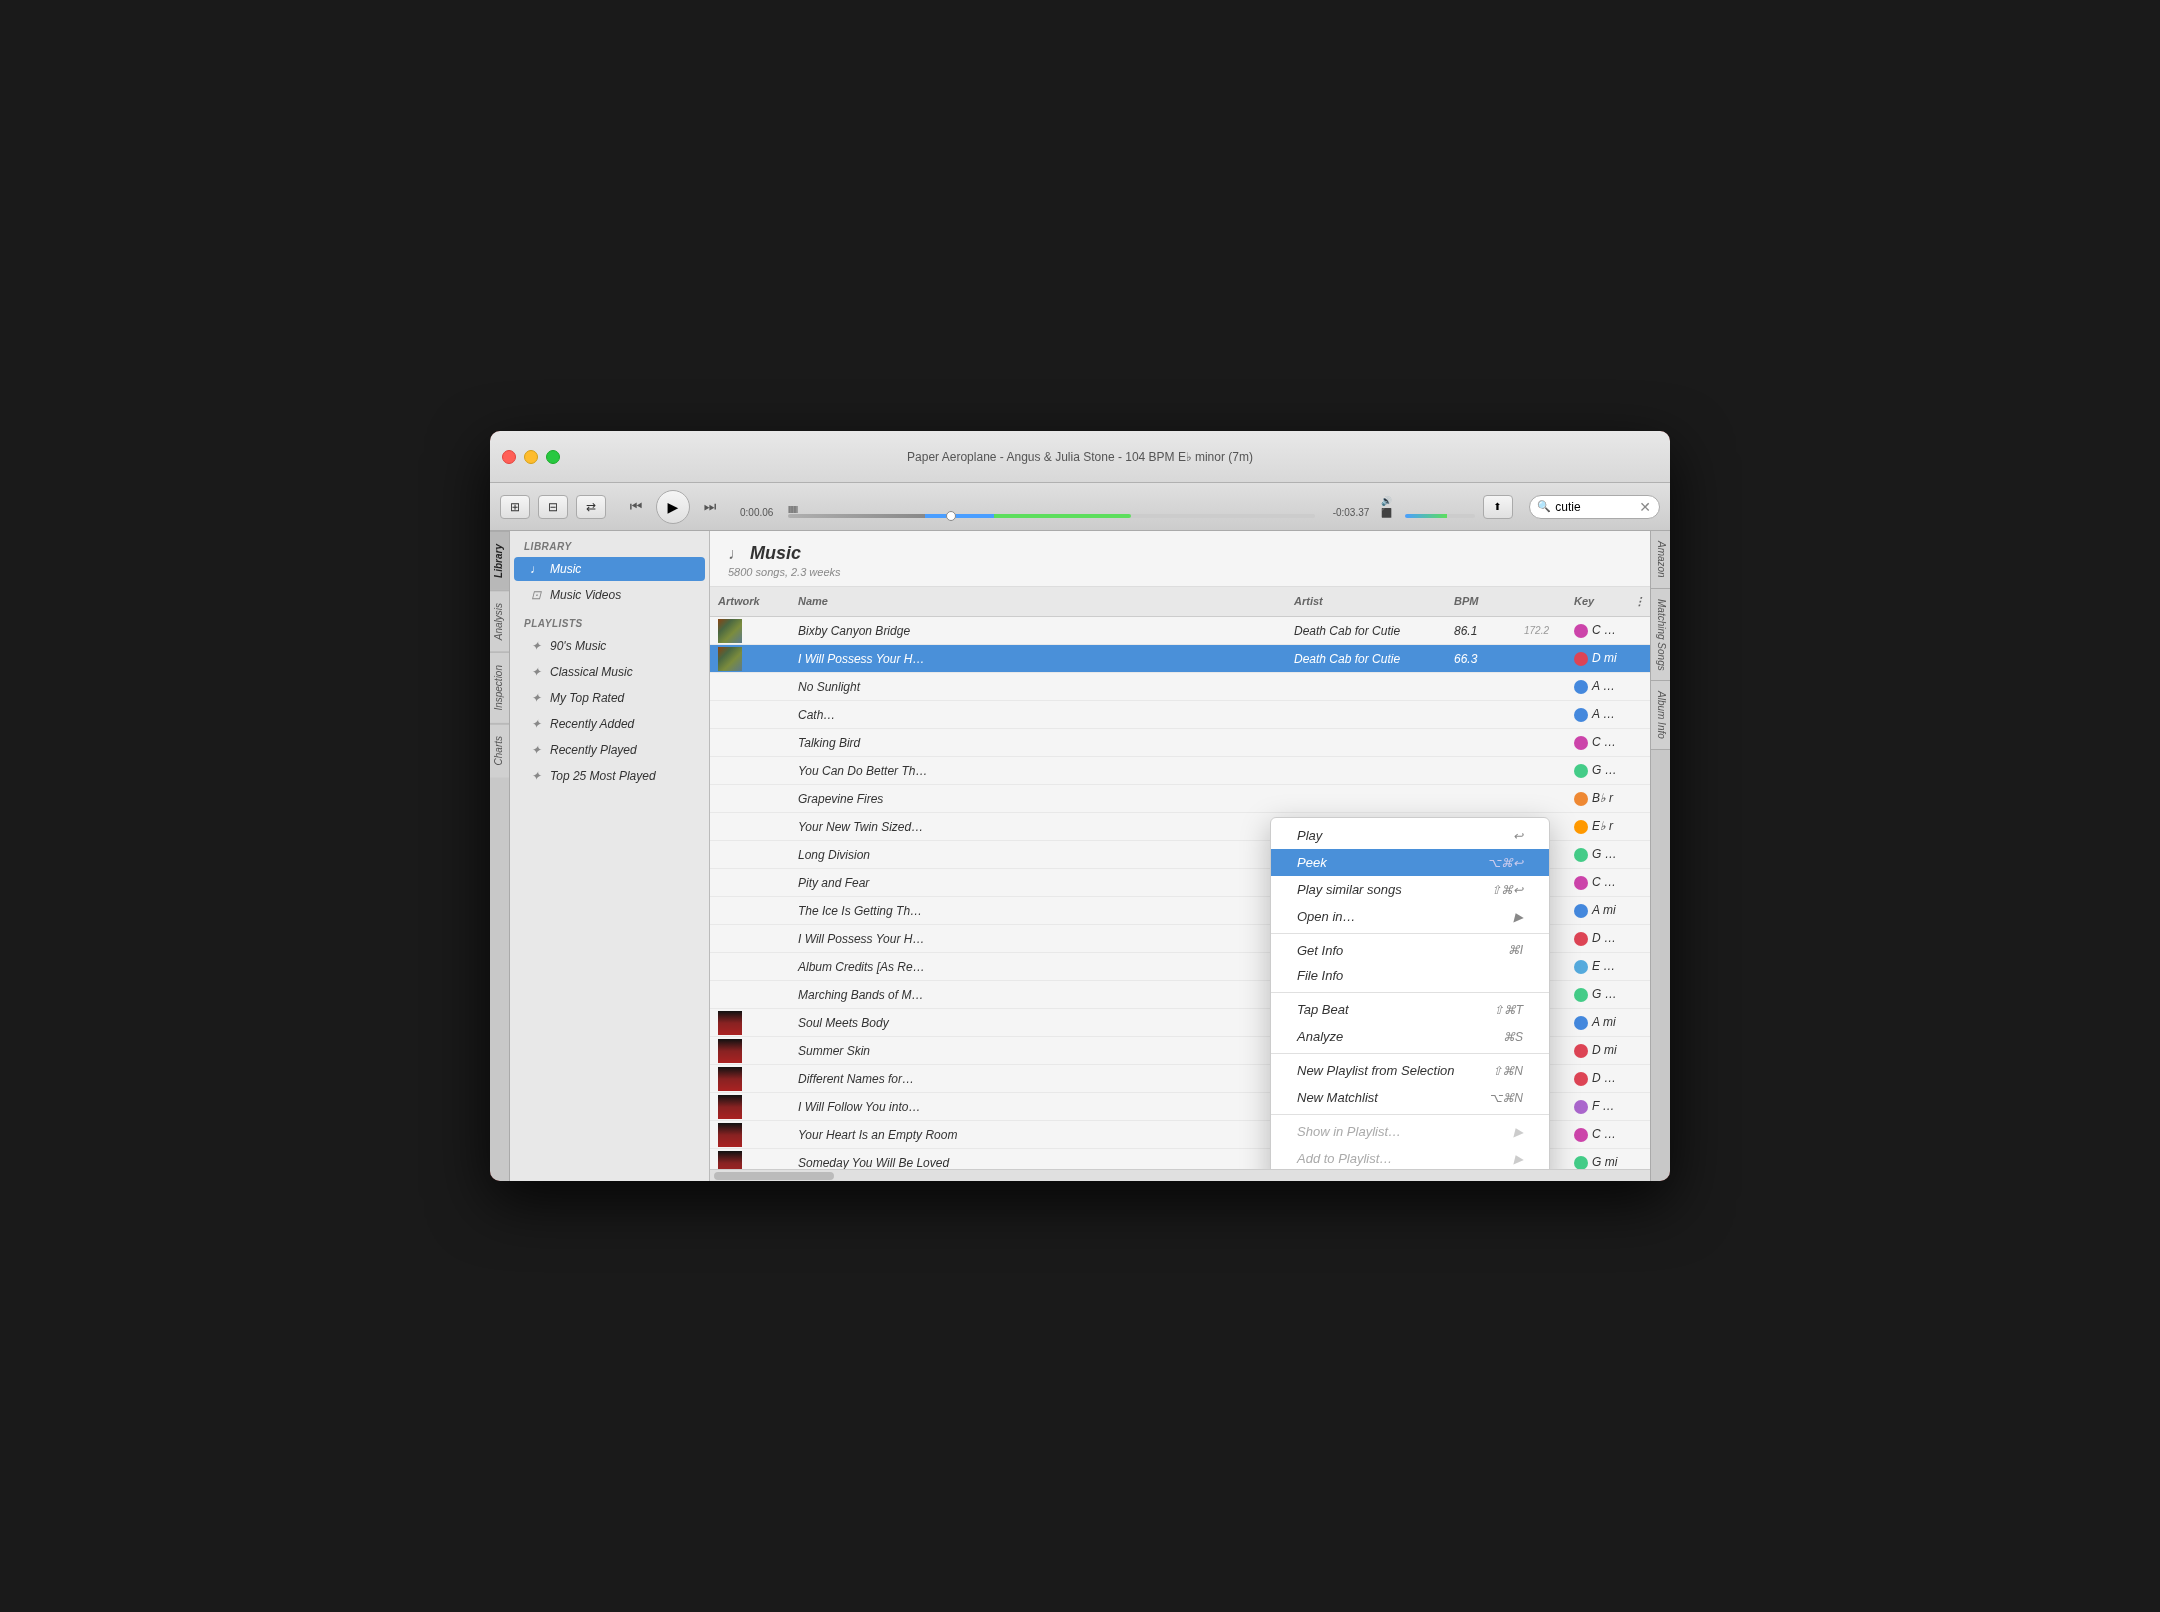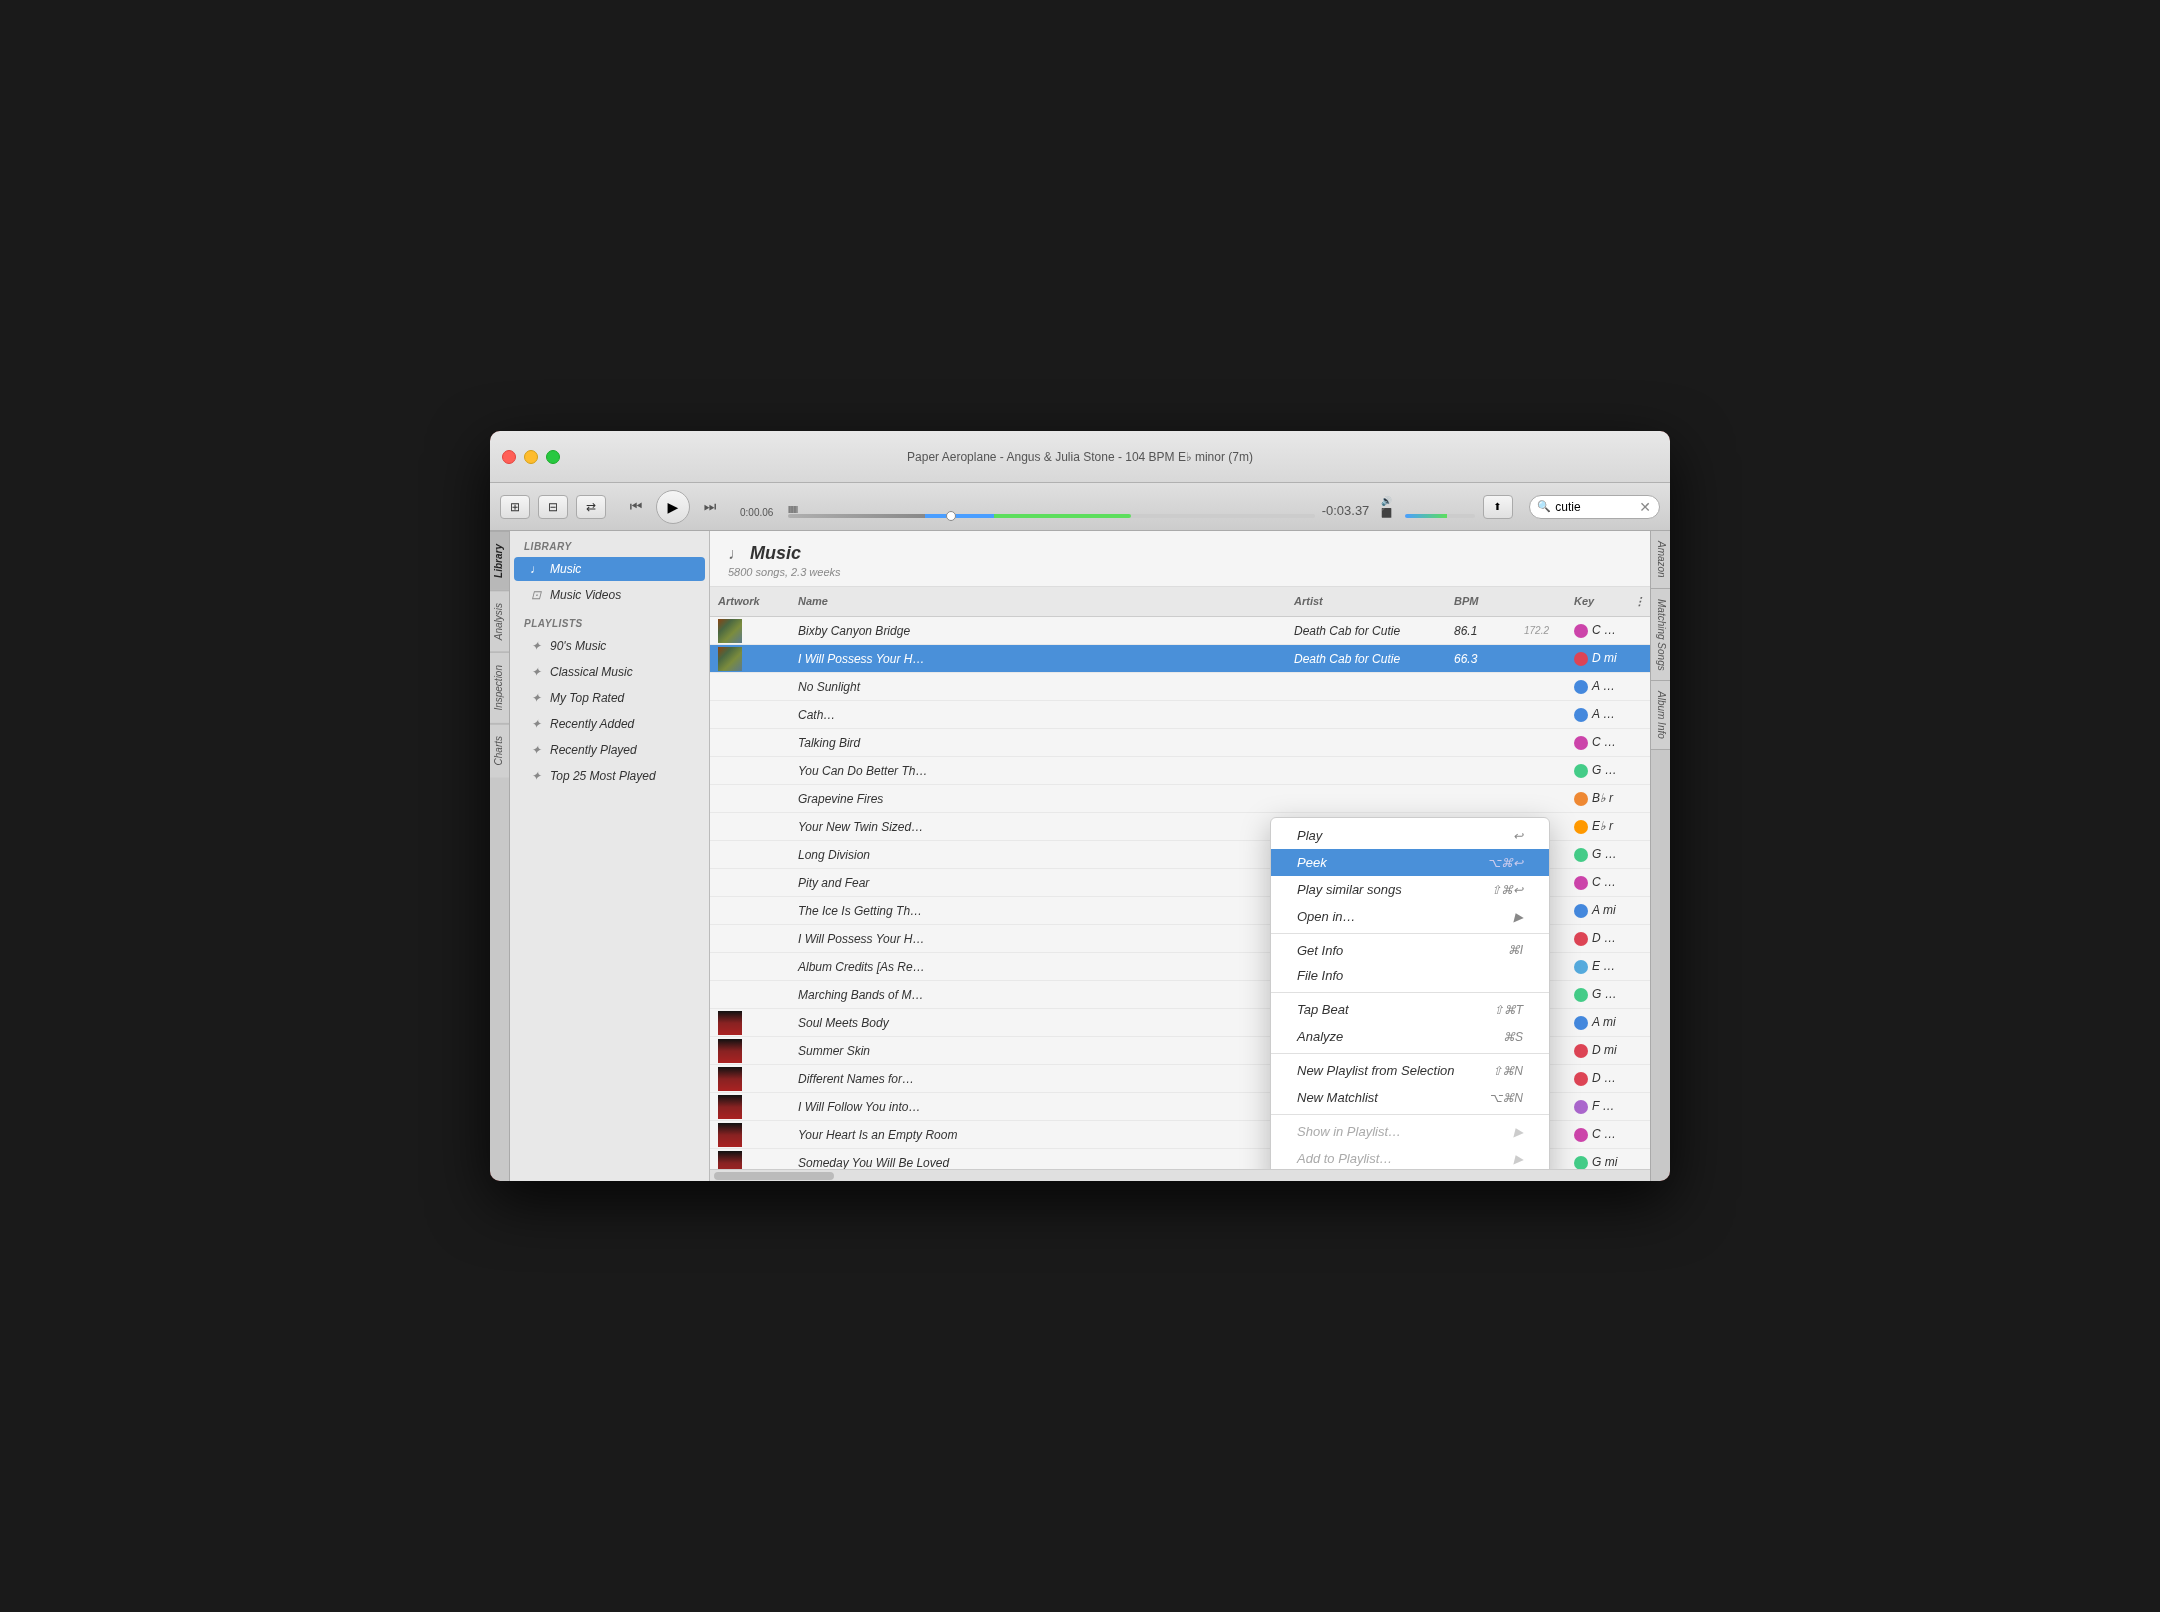--- a/index.html
+++ b/index.html
@@ -425,21 +425,21 @@
     </div>
     <div class="progress-area">
       <span style="font-size:10px; color:#555; min-width:42px;">0:00.06</span>
       <div style="display:flex; flex-direction:column; gap:2px; flex:1;">
         <div class="barcode">|||||||||||</div>
         <div class="progress-bar">
           <div class="progress-fill"></div>
           <div class="progress-thumb"></div>
         </div>
       </div>
-      <span style="font-size:13px; color:#555; min-width:48px; text-align:right;">-0:03.37</span>
+      <span style="font-size:10px; color:#555; min-width:48px; text-align:right;">-0:03.37</span>
       <div style="display:flex; flex-direction:column; align-items:center; gap:2px; margin: 0 6px;">
         <div style="font-size:9px; color:#888; cursor:pointer;">🔊</div>
         <div style="font-size:9px; color:#888;">⬛</div>
       </div>
       <div class="volume-bar"></div>
     </div>
     <div style="width:30px; height:24px; background:linear-gradient(180deg,#f5f5f5,#e0e0e0); border:1px solid #aaa; border-radius:4px; display:flex; align-items:center; justify-content:center; cursor:pointer; font-size:10px;">⬆</div>
     <div class="search-box">
       <span class="search-icon">🔍</span>
       <input class="search-input" type="text" value="cutie" style="">

